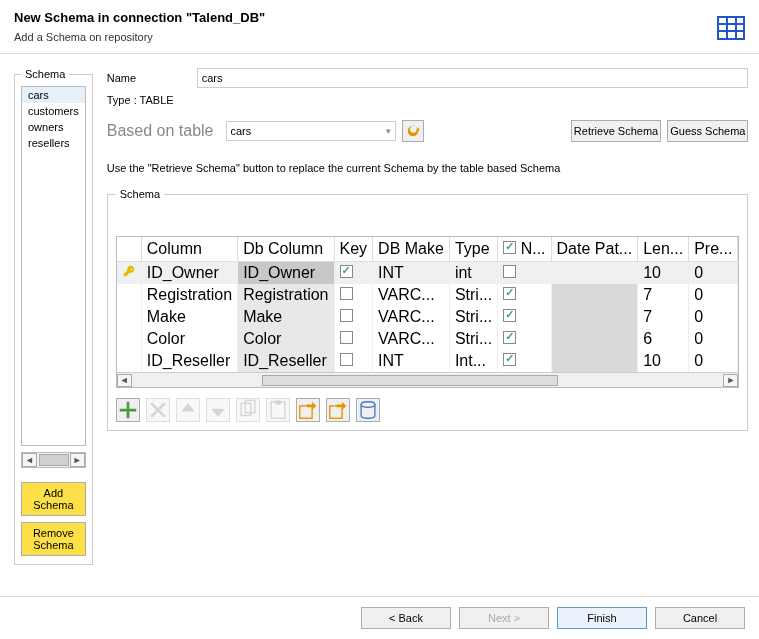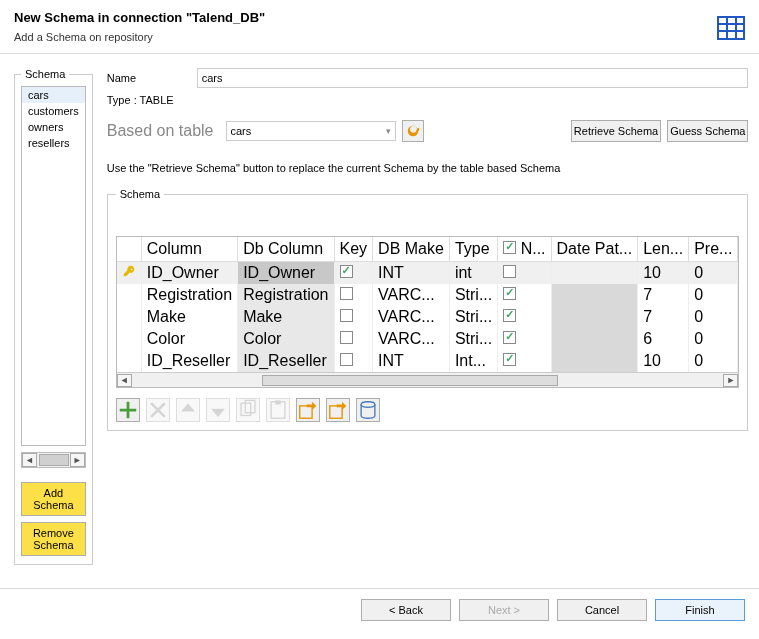--- a/index.html
+++ b/index.html
@@ -59,21 +59,21 @@
 .checkbox { display:inline-block; width:13px; height:13px; border:1px solid #888; background:#fff; position:relative; }
 .checkbox.checked::after { content:"✓"; color:#4a6; position:absolute; top:-2px; left:1px; font-size:11px; font-weight:bold; }
 .key-icon svg { width:14px; height:14px; }
 .table-footer-scroll { height:15px; background:#f0f0f0; border-top:1px solid #ccc; display:flex; align-items:center; }
 .table-footer-scroll .arrow { width:15px; height:13px; border:1px solid #aaa; background:#f5f5f5; display:flex; align-items:center; justify-content:center; font-size:9px; color:#555; }
 .table-footer-scroll .track { flex:1; display:flex; align-items:center; }
 .table-footer-scroll .thumb { height:11px; background:#ddd; border:1px solid #aaa; width:50%; margin-left:22%; }
 .toolbar { display:flex; gap:6px; margin-top:10px; }
 .tool-btn { width:24px; height:24px; border:1px solid #adadad; background:#f0f0f0; display:flex; align-items:center; justify-content:center; cursor:pointer; }
 .tool-btn.disabled { opacity:0.4; cursor:default; }
-.footer { border-top:1px solid #dadada; padding:10px 14px; display:flex; justify-content:flex-end; gap:8px; position:absolute; bottom:8px; left:0; right:0; background:#fff; }
+.footer { border-top:1px solid #dadada; padding:10px 14px; display:flex; justify-content:flex-end; gap:8px; position:absolute; bottom:0; left:0; right:0; background:#fff; }
 .footer .btn2 { width:90px; }
 .footer .btn2.disabled { color:#aaa; }
 .footer .btn2.primary { border:1px solid #5b9bd5; background:#eaf3fb; }
 </style>
 </head>
 <body>
 
 <div class="header">
   <h1>New Schema in connection "Talend_DB"</h1>
   <p>Add a Schema on repository</p>
@@ -280,15 +280,15 @@
             </svg>
           </div>
       </div>
     </fieldset>
   </div>
 </div>
 
 <div class="footer">
   <button class="btn2">&lt; Back</button>
   <button class="btn2 disabled">Next &gt;</button>
+  <button class="btn2 primary">Finish</button>
   <button class="btn2">Cancel</button>
-  <button class="btn2 primary">Finish</button>
 </div>
 
 </body></html>

